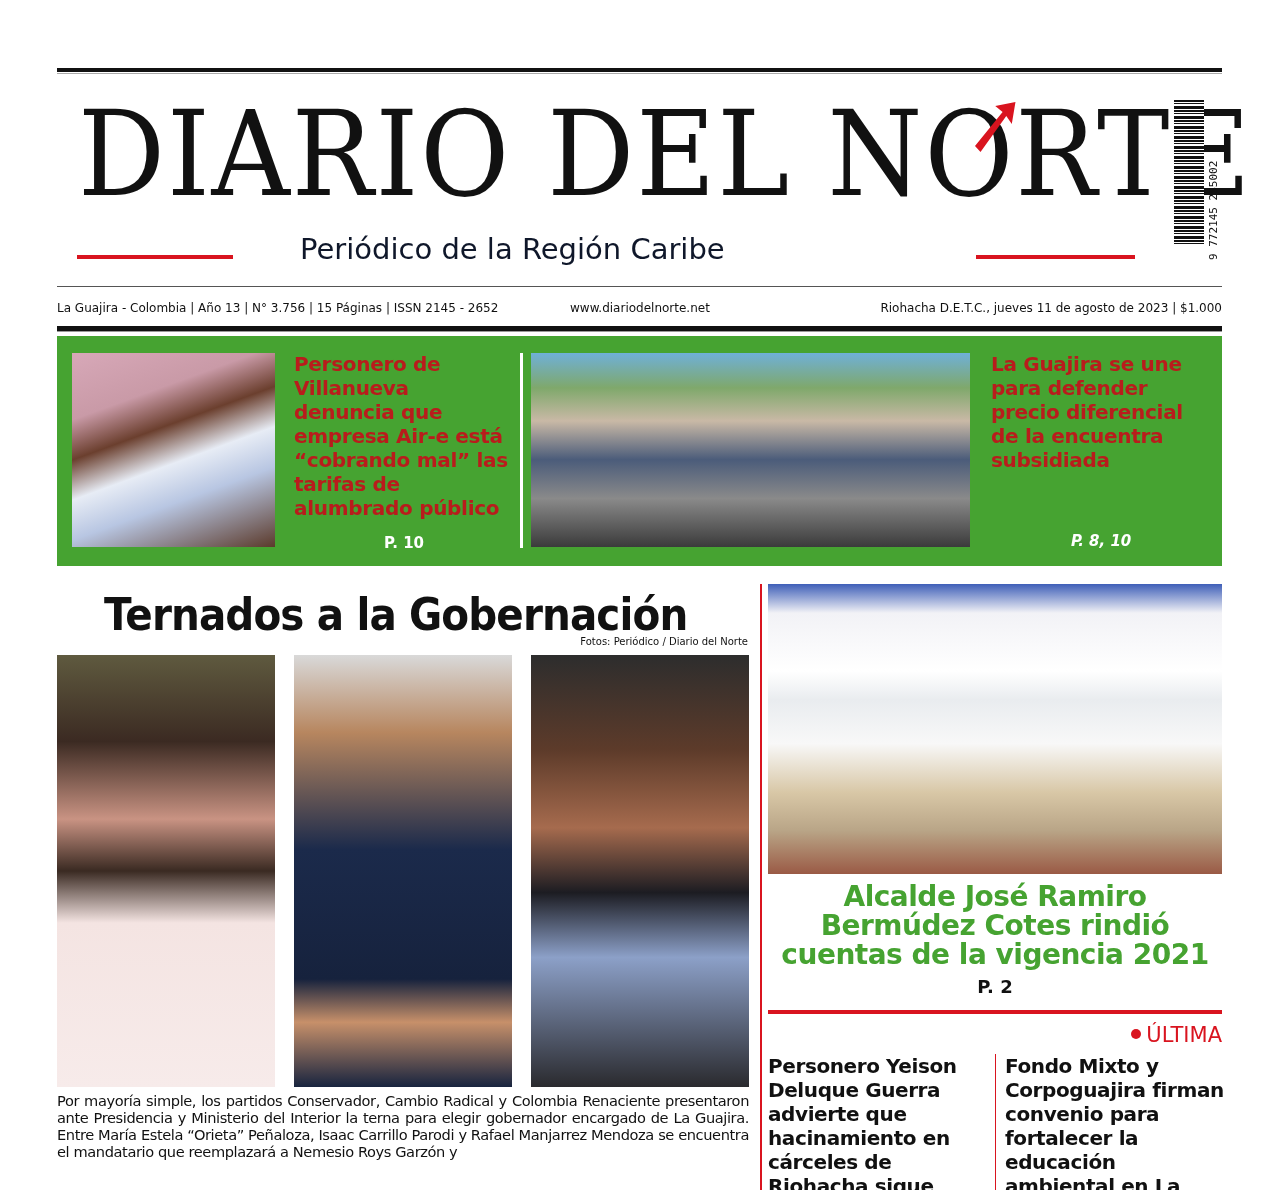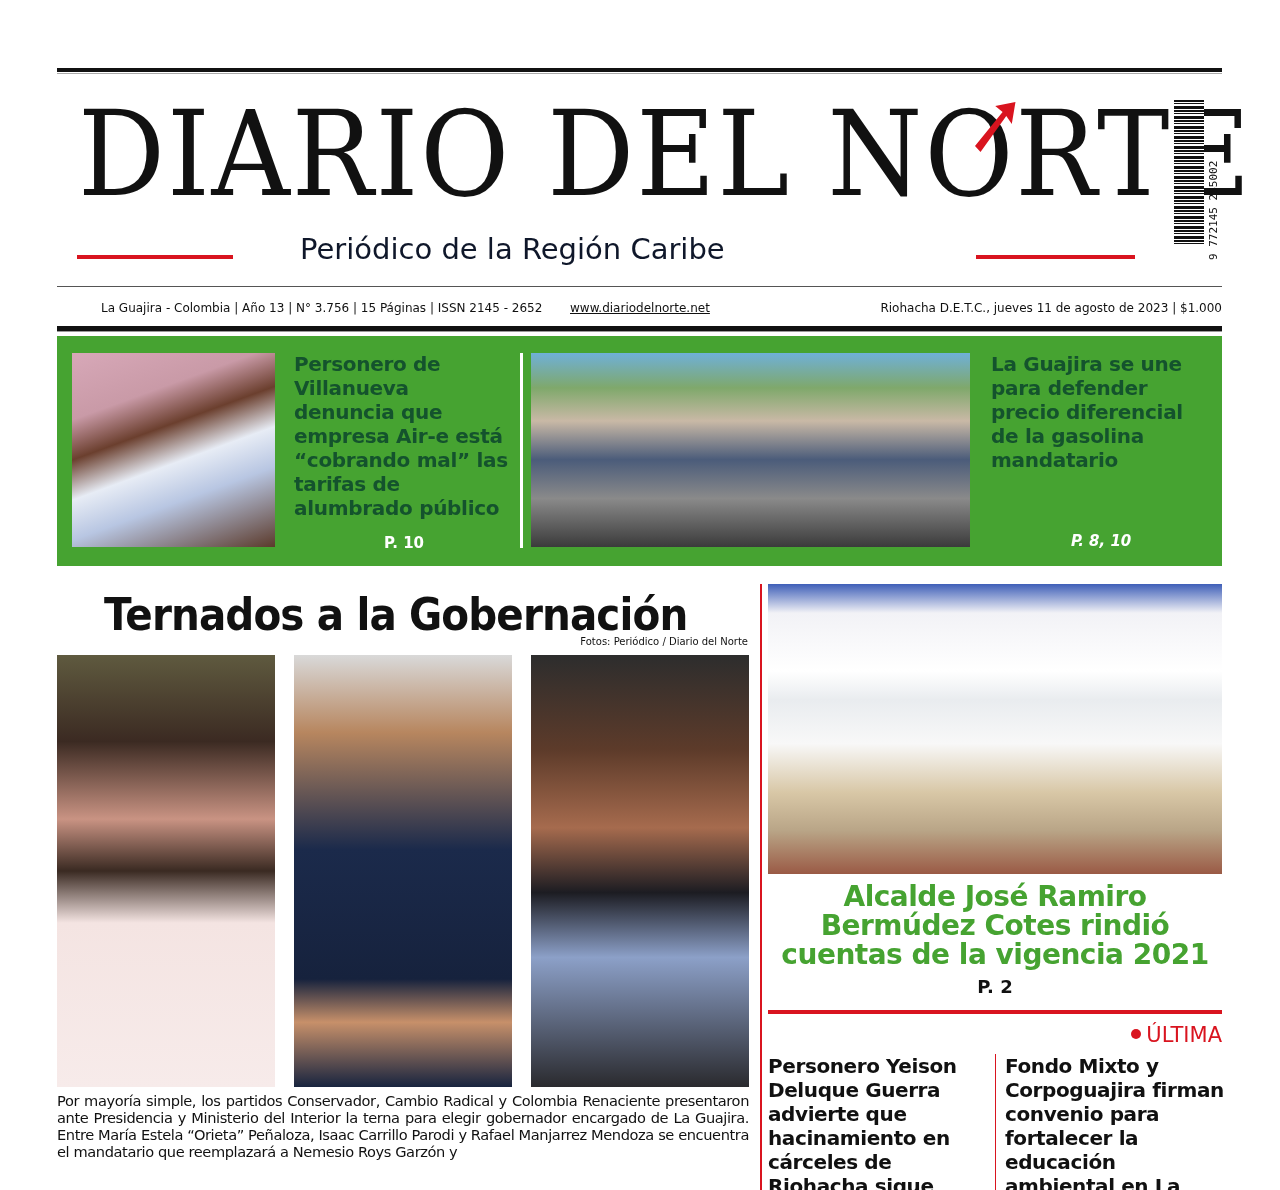--- a/index.html
+++ b/index.html
@@ -12,31 +12,31 @@
   .logo .o-arrow { position:relative; display:inline-block; }
   .logo .arrow { position:absolute; right:-6px; top:4px; width:58px; height:58px; }
   .red-line { height:4px; background:#d9141f; top:255px; }
   .red-line.l { left:77px; width:156px; }
   .red-line.r { left:976px; width:159px; }
   .tagline { left:300px; top:232px; width:620px; text-align:left; font-family:"DejaVu Sans", sans-serif; font-size:29px; color:#0f172a; }
   .barcode { left:1174px; top:100px; width:30px; height:146px; background:repeating-linear-gradient(180deg,#111 0 2px,#fff 2px 3px,#111 3px 4px,#fff 4px 6px,#111 6px 9px,#fff 9px 10px); }
   .barcode-num { left:1207px; top:100px; width:14px; height:160px; writing-mode:vertical-rl; font-family:"DejaVu Sans Mono", monospace; font-size:11px; color:#111; transform:rotate(180deg); text-align:left; }
   .thin-rule { left:57px; top:286px; width:1165px; height:1px; background:#555; }
   .info-left, .info-mid, .info-right { top:301px; font-family:"DejaVu Sans", sans-serif; font-size:12px; color:#111; white-space:nowrap; }
-  .info-left { left:57px;margin-left:44px; }
-  .info-mid { left:570px;text-decoration:underline; }
+  .info-left { left:57px; }
+  .info-mid { left:570px; }
   .info-right { right:58px; }
   .thick-rule { left:57px; top:326px; width:1165px; height:5px; background:#111; }
   .thick-rule2 { left:57px; top:331px; width:1165px; height:1px; background:#999; }
   
   .green-banner { left:57px; top:336px; width:1165px; height:230px; background:#46a331; }
   .photo { background:#777; overflow:hidden; }
   .photo-bills { left:72px; top:353px; width:203px; height:194px; background:linear-gradient(160deg,#d7a8b8 0%,#c99aa7 25%,#6b3f2e 40%,#e7ecf5 55%,#b8c6e2 70%,#5b3a2b 100%); }
   .photo-gas { left:531px; top:353px; width:439px; height:194px; background:linear-gradient(180deg,#6fb0d8 0%,#7fa86b 18%,#c9b9a6 35%,#4b5c7a 55%,#8a8a8a 75%,#3b3b3b 100%); }
-  .teaser { color:#14532d; font-family:"DejaVu Sans", sans-serif; font-weight:bold; font-size:20px; line-height:24px; letter-spacing:-0.3px; }
+  .teaser { color:#b91c1c; font-family:"DejaVu Sans", sans-serif; font-weight:bold; font-size:20px; line-height:24px; letter-spacing:-0.3px; }
   .teaser1 { left:294px; top:352px; width:220px; }
   .teaser2 { left:991px; top:352px; width:200px; }
   .page-ref { color:#fff; font-family:"DejaVu Sans", sans-serif; font-weight:bold; font-size:15px;text-align:right; }
   .pref1 { left:384px; top:534px; }
   .pref2 { left:1071px; top:532px;font-style:italic; }
   .banner-divider { left:520px; top:353px; width:3px; height:195px; background:#fff; }
   
   .main-head { left:104px; top:586px; font-family:"DejaVu Sans", sans-serif; font-weight:bold; font-size:45px; line-height:58px; color:#111; letter-spacing:-1px; transform:scaleX(0.9); transform-origin:left top; white-space:nowrap; }
   .photo-credit { right:532px; top:636px; font-family:"DejaVu Sans", sans-serif; font-size:10px; color:#111; white-space:nowrap; }
   .p1 { left:57px; top:655px; width:218px; height:432px; background:linear-gradient(180deg,#5f5a3f 0%,#3b2a22 20%,#c99383 38%,#3a2a22 50%,#f4e4e2 62%,#f7ebea 100%); }
@@ -81,21 +81,21 @@
 <div class="abs info-right">Riohacha D.E.T.C., jueves 11 de agosto de 2023  |  $1.000</div>
 <div class="abs thick-rule"></div>
 <div class="abs thick-rule2"></div>
 
 <div class="abs green-banner"></div>
 <div class="abs photo photo-bills" title="Hands pointing a pen at electricity bills"></div>
 <div class="abs teaser teaser1">Personero de Villanueva denuncia que empresa Air-e está “cobrando mal” las tarifas de alumbrado público</div>
 <div class="abs page-ref pref1">P. 10</div>
 <div class="abs banner-divider"></div>
 <div class="abs photo photo-gas" title="People at a gas station with GASOLINA pumps"></div>
-<div class="abs teaser teaser2">La Guajira se une para defender precio diferencial de la gasolina mandatario</div>
+<div class="abs teaser teaser2">La Guajira se une para defender precio diferencial de la encuentra subsidiada</div>
 <div class="abs page-ref pref2">P. 8, 10</div>
 
 <div class="abs main-head">Ternados a la Gobernación</div>
 <div class="abs photo-credit">Fotos: Periódico / Diario del Norte</div>
 <div class="abs photo p1" title="María Estela “Orieta” Peñaloza"></div>
 <div class="abs photo p2" title="Isaac Carrillo Parodi speaking into microphone"></div>
 <div class="abs photo p3" title="Rafael Manjarrez Mendoza smiling"></div>
 <div class="abs body-text">Por mayoría simple, los partidos Conservador, Cambio Radical y Colombia Renaciente presentaron ante Presidencia y Ministerio del Interior la terna para elegir gobernador encargado de La Guajira. Entre María Estela “Orieta” Peñaloza, Isaac Carrillo Parodi y Rafael Manjarrez Mendoza se encuentra el mandatario que reemplazará a Nemesio Roys Garzón y</div>
 
 <div class="abs col-divider"></div>

